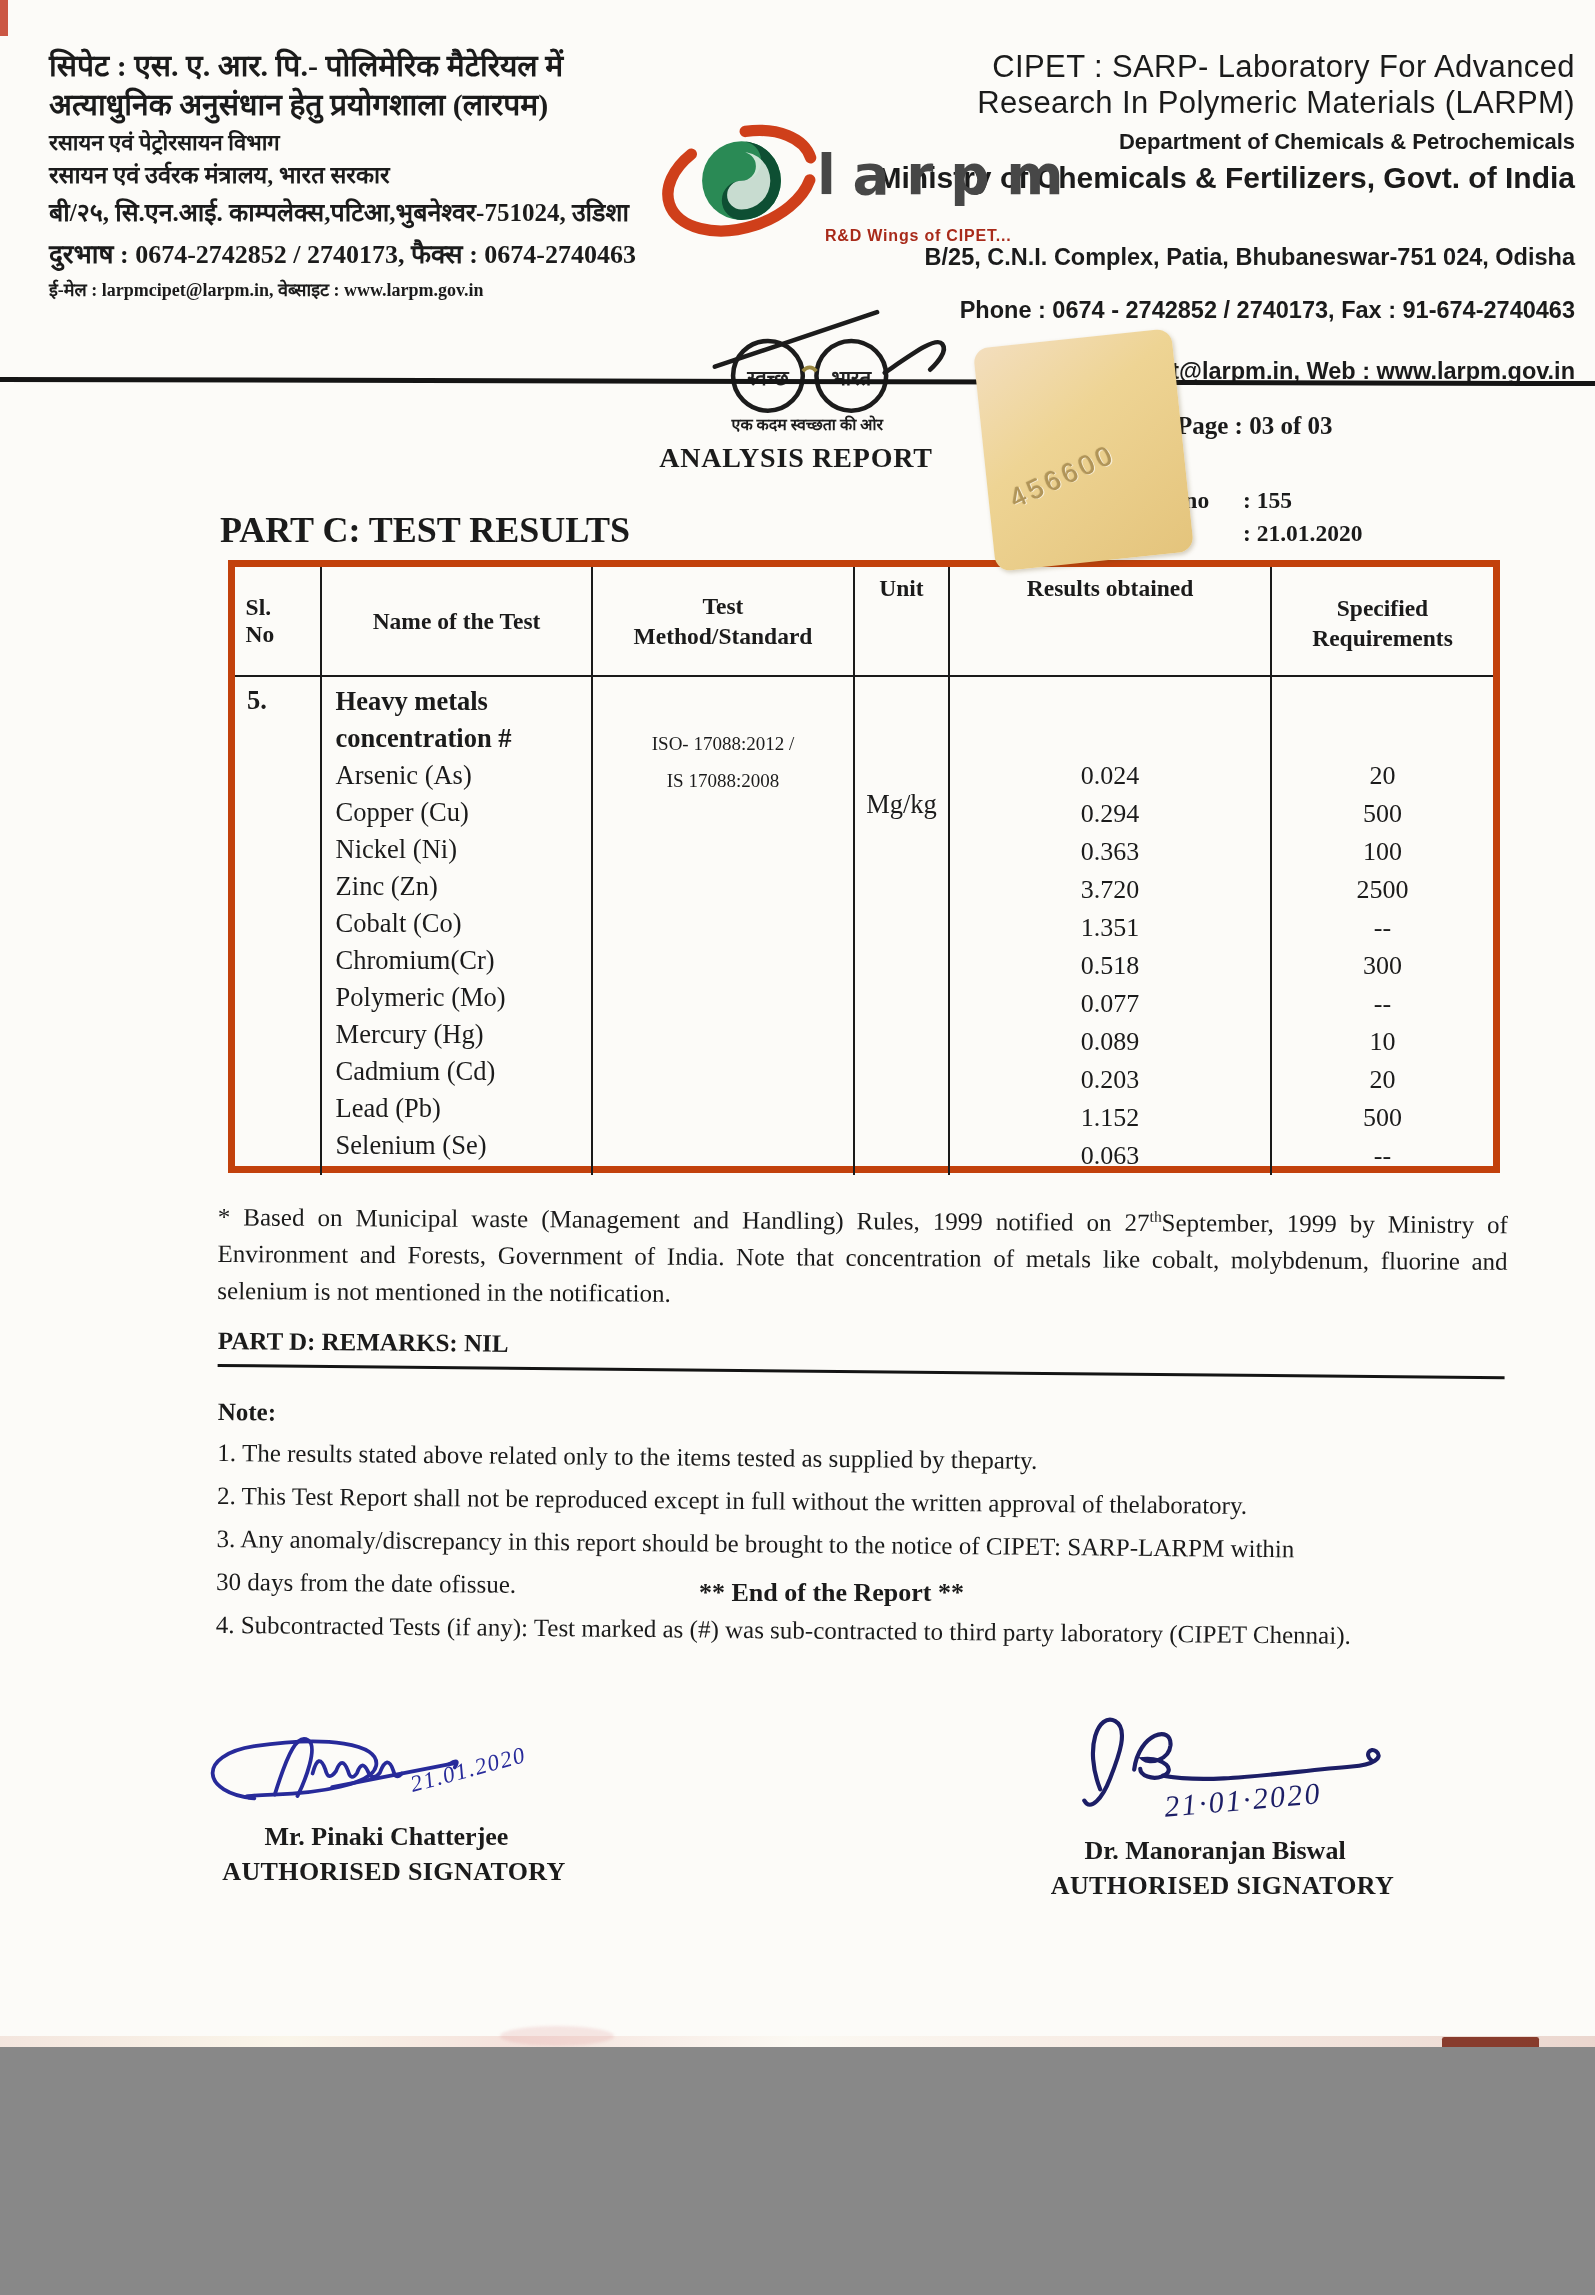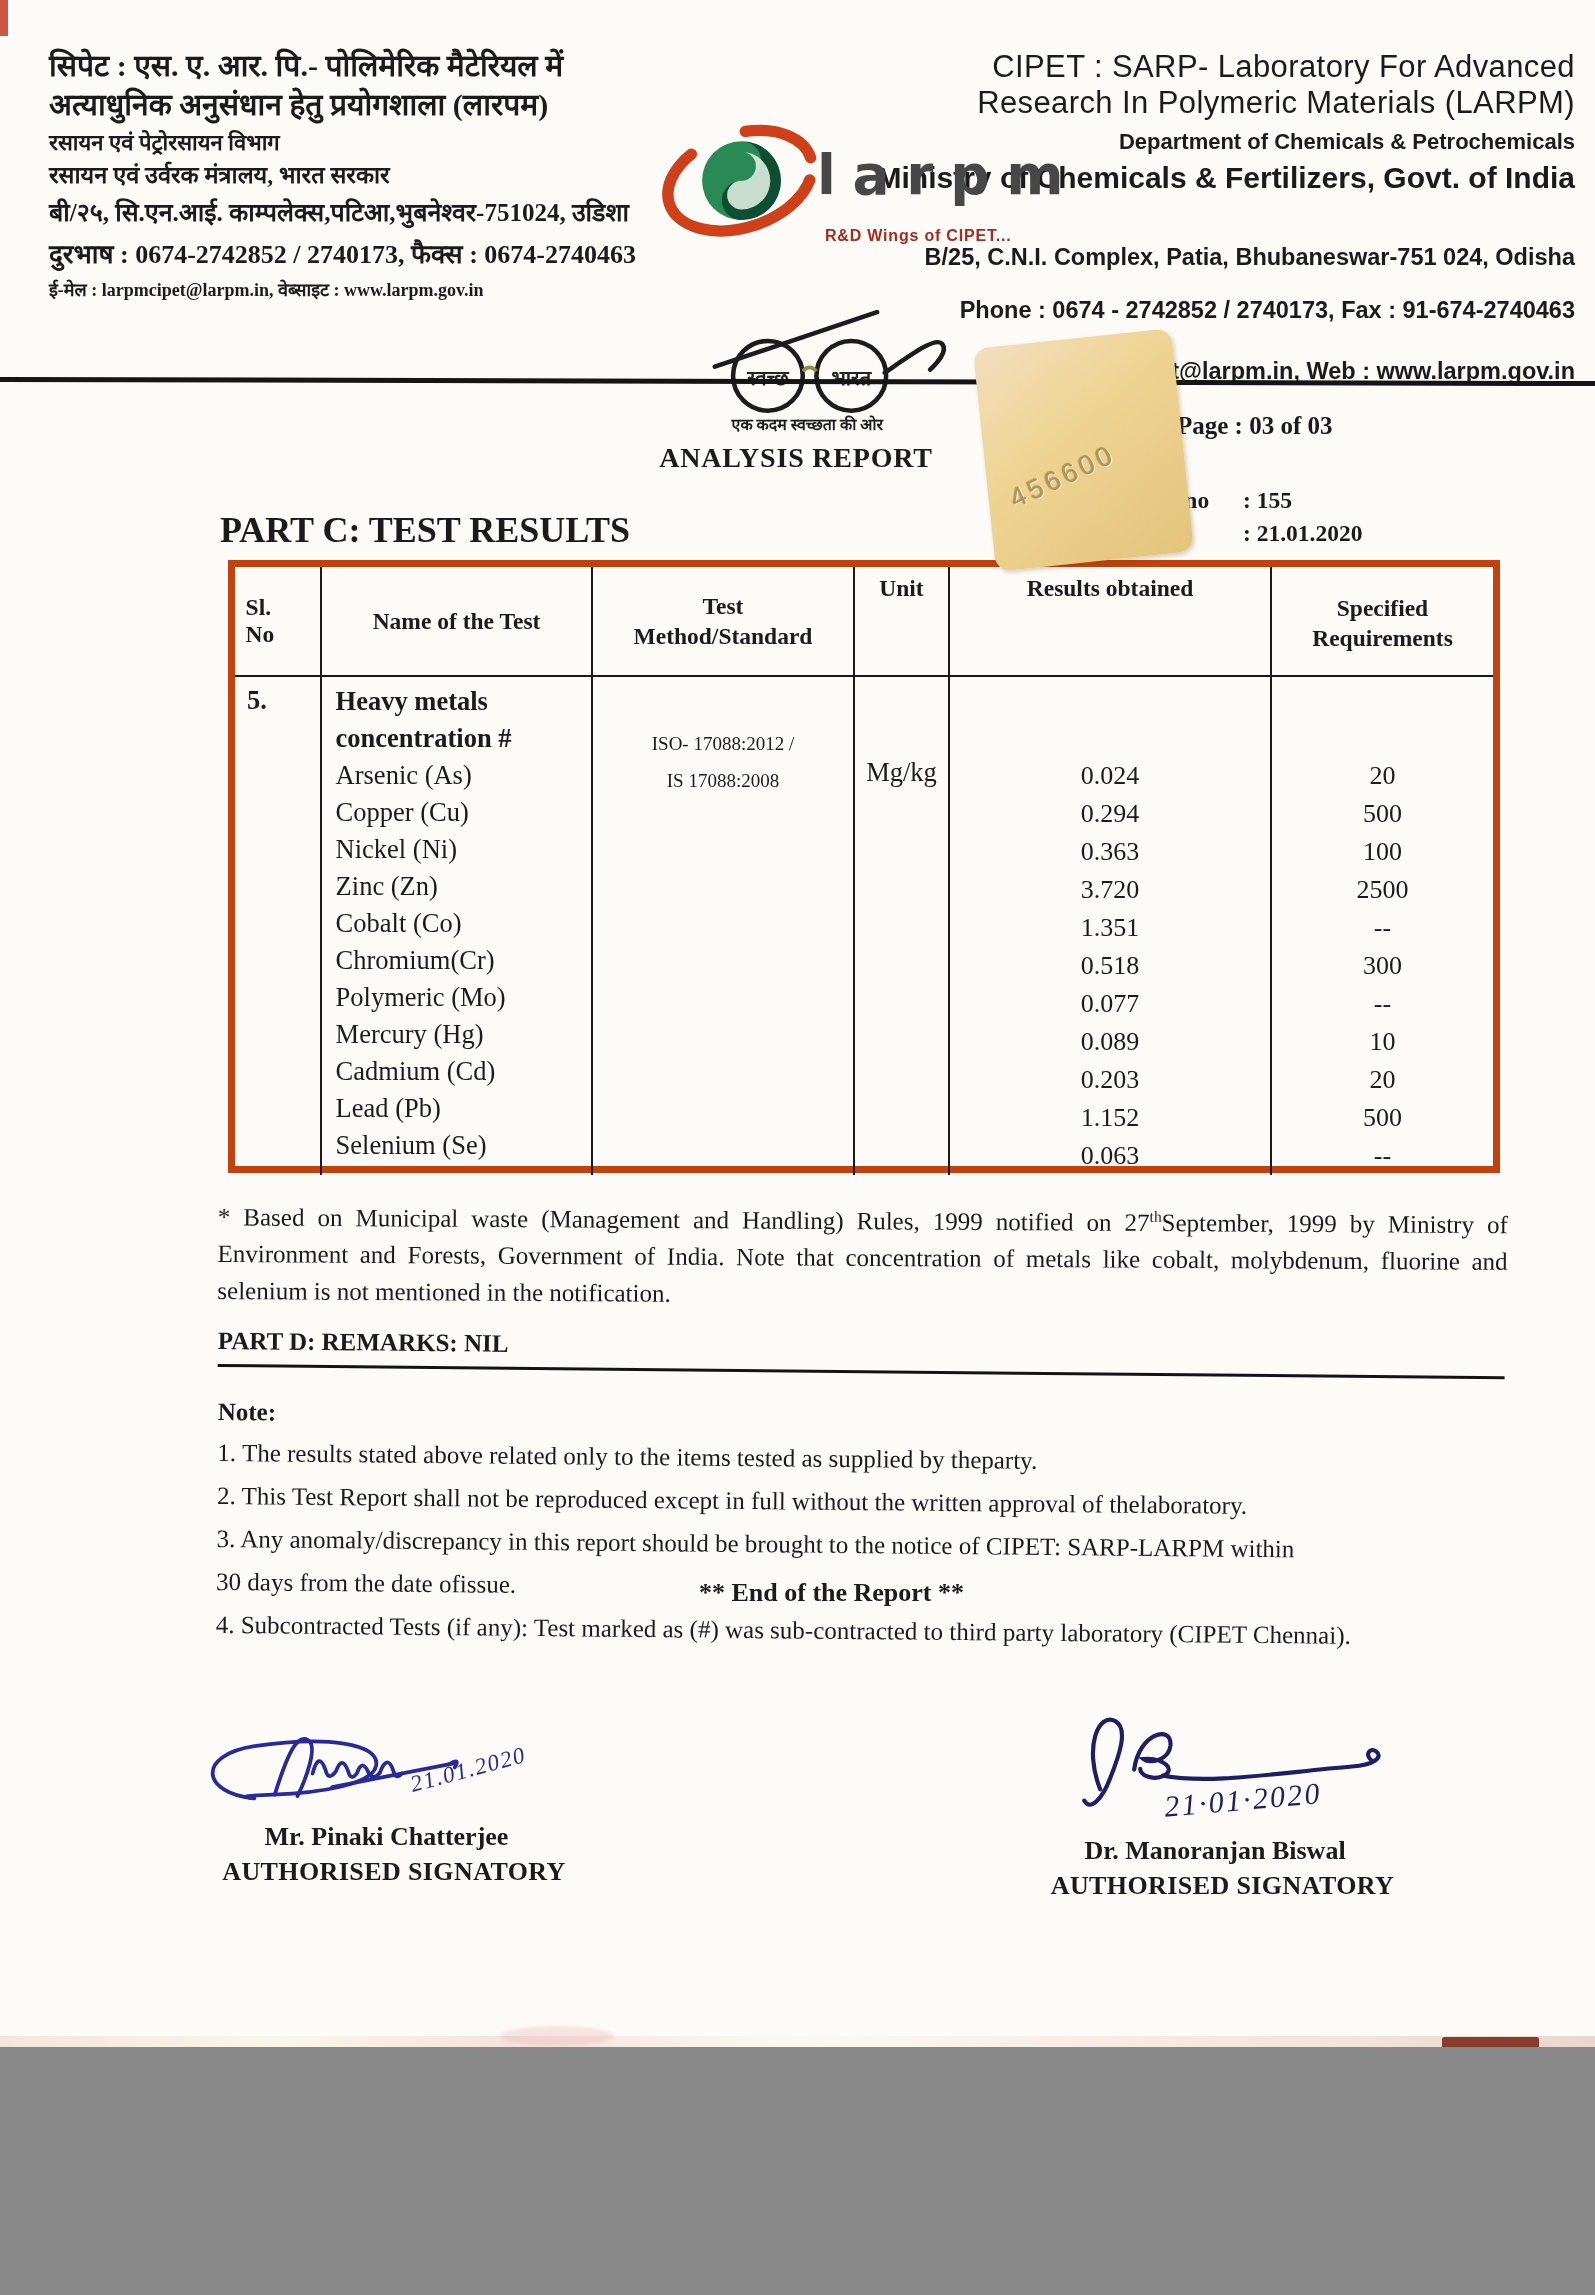--- a/index.html
+++ b/index.html
@@ -65,21 +65,21 @@
   .tc:last-child{border-right:none;}
   .c-sl{display:flex; flex-direction:column; justify-content:center; padding-left:10.6px;}
   .c-center{display:flex; flex-direction:column; justify-content:center; align-items:center; text-align:center; line-height:30px;}
   .c-top{text-align:center; padding-top:7.6px;}
   .c-spec{display:flex; flex-direction:column; justify-content:center; align-items:center; text-align:center; line-height:30px; padding-top:4.5px;}
   .b-sl{font-size:26.5px; font-weight:bold; padding:7.6px 0 0 12px;}
   .b-name{font-weight:normal; font-size:26.5px; padding:6px 0 0 13.6px;}
   .b-name .cell-line{height:37px; line-height:37px;}
   .b-name .tt{font-weight:bold;}
   .b-method{font-weight:normal; font-size:19px; text-align:center; padding-top:48px; line-height:37px;}
-  .b-unit{font-weight:normal; font-size:26.5px; text-align:center; padding-top:80px;}
+  .b-unit{font-weight:normal; font-size:26.5px; text-align:center; padding-top:112px;}
   .b-vals{font-weight:normal; font-size:26px; text-align:center; padding-top:80px;}
   .b-vals .cell-line{height:38px; line-height:38px;}
   
   .footnote{left:218px; top:1192px; width:1290px; font-size:25px; line-height:37px;
      text-align:justify; transform:rotate(.35deg); transform-origin:left top;}
   .footnote sup{font-size:.62em; vertical-align:super;}
   .partd{left:218px; top:1327px; width:1287px; font-size:25px; font-weight:bold;
      border-bottom:3.8px solid #141414; padding-bottom:9px;
      transform:rotate(.55deg); transform-origin:left top;}
   .notes{left:218px; top:1392px; width:1342px; font-size:25px;

